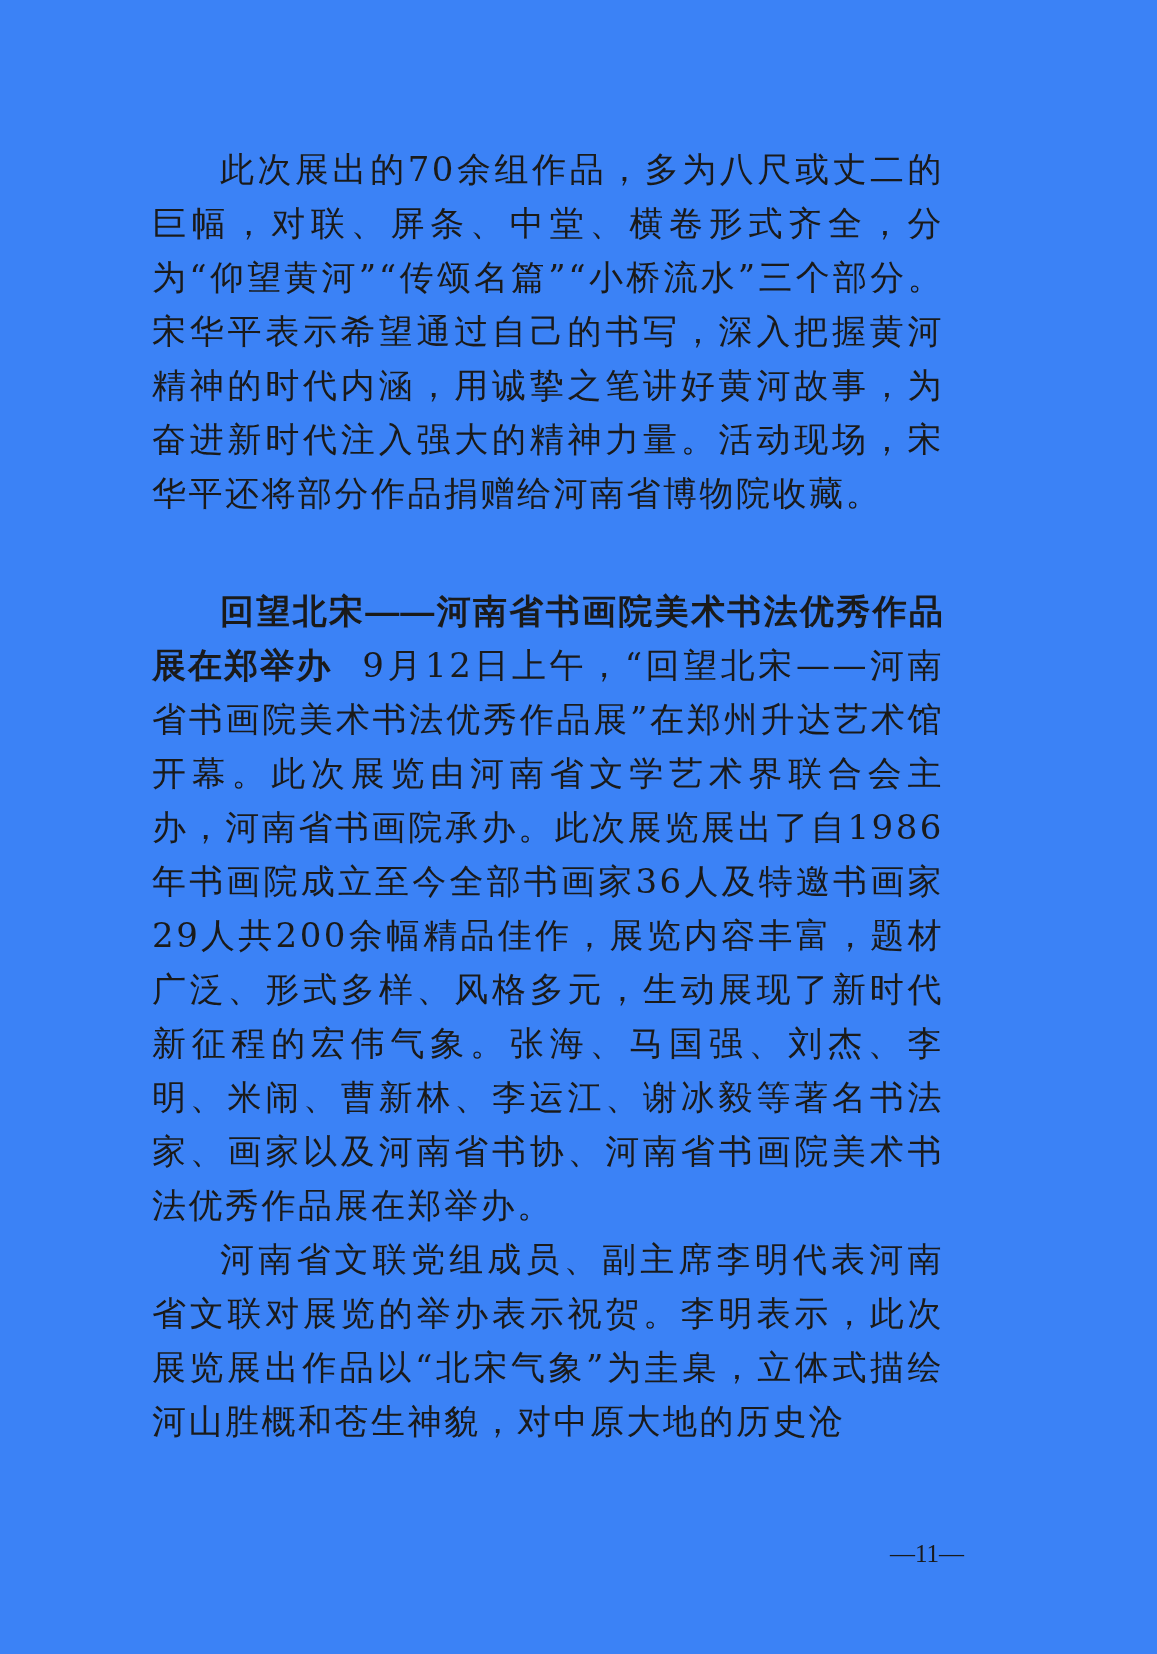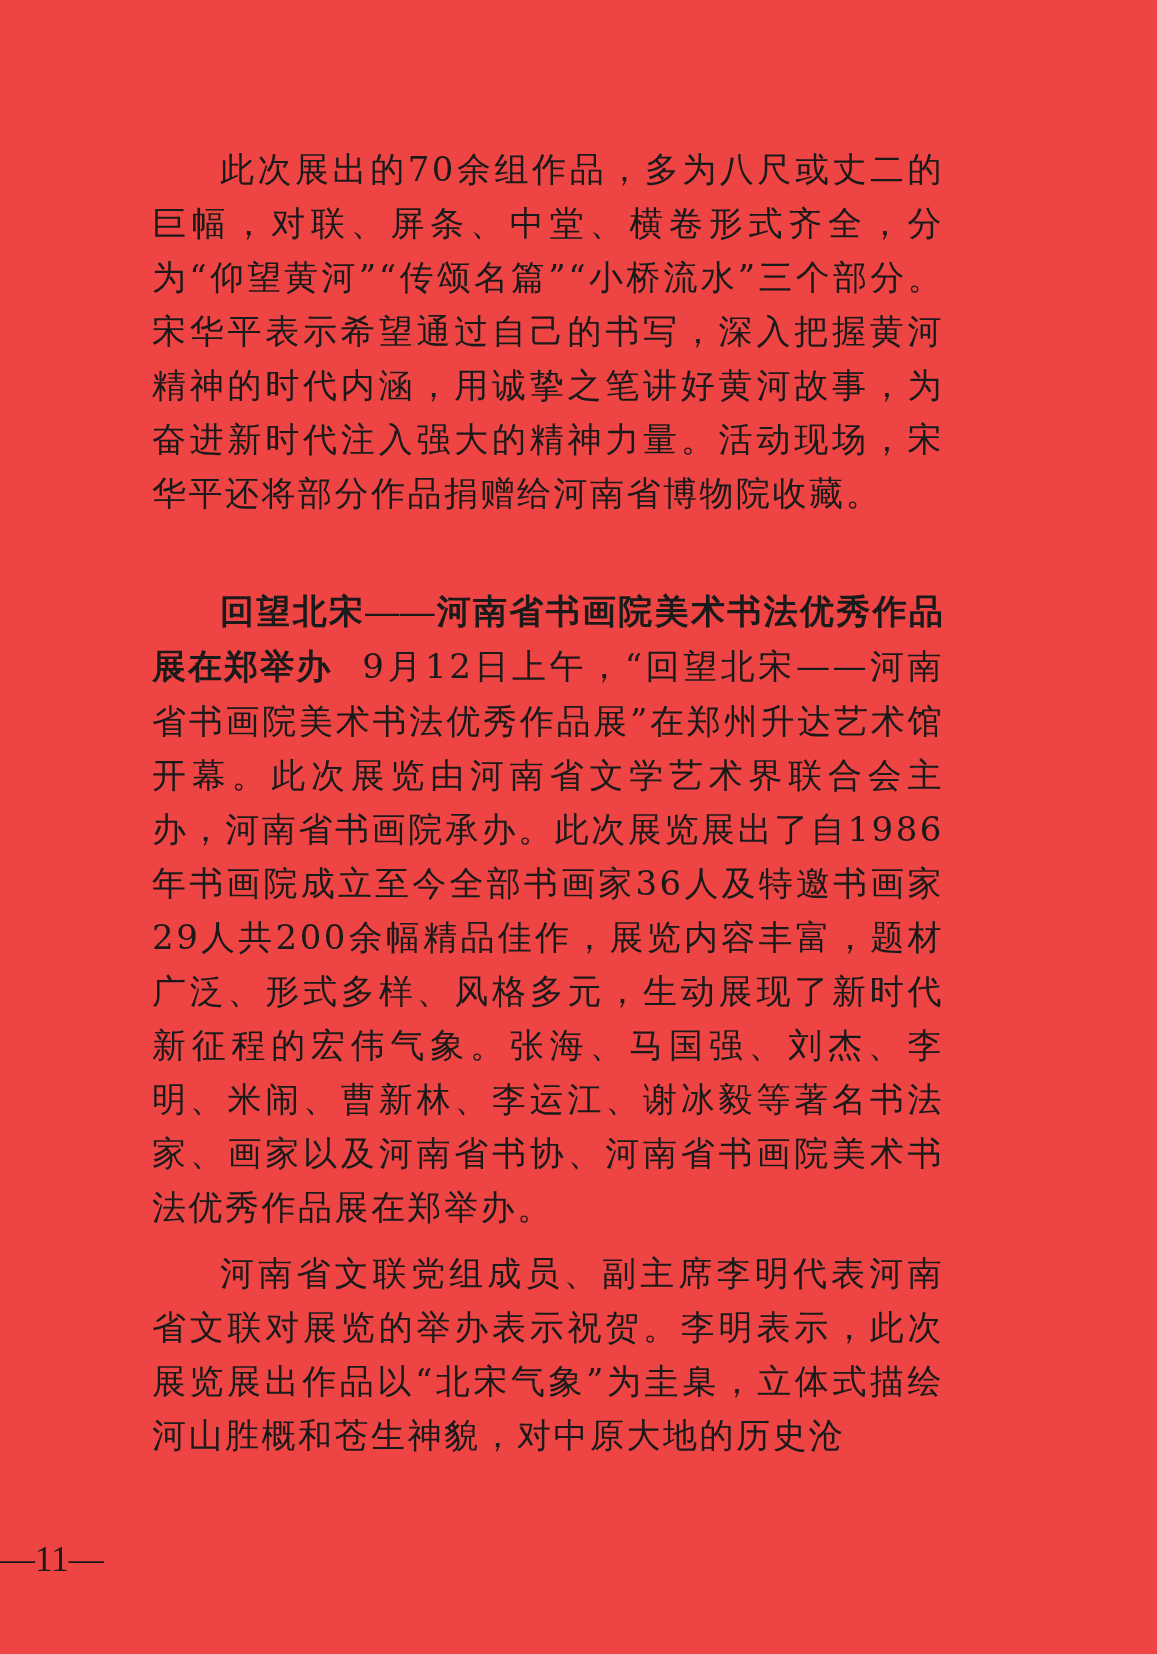--- a/index.html
+++ b/index.html
@@ -1,40 +1,40 @@
 <!DOCTYPE html>
 <html><head>
   <meta charset="utf-8">
   <style>
     html, body { margin: 0; padding: 0; background: #ffffff; }
     body { width: 1157px; height: 1654px; position: relative; overflow: hidden; }
     .page {
-      position: absolute; left: 0; top: 0; width: 1157px; height: 1654px; background: #ef4444;
+      position: absolute; left: 0; top: 0; width: 1157px; height: 1654px; background: #3b82f6;
       font-family: "DejaVu Serif", "Liberation Serif", serif; color: #1a1a1a;
     }
     .textblock {
       position: absolute; left: 152px; width: 792px;
       font-size: 34px; letter-spacing: 2.5px;
       line-height: 54px;
     }
     .para {
       margin: 0; text-align: justify; text-align-last: left;
       text-indent: 2em;
     }
     .block1 { top: 142px; }
     .block2 { top: 584px; }
     .heading-inline {
-      font-family: Liberation Serif, serif;
+      font-family: Liberation Sans, sans-serif;
       font-weight: bold; letter-spacing: 1px;
     }
     .gap { display: inline-block; width: 30px; }
-    .para + .para { margin-top: 12px; }
+    .para + .para { margin-top: 0; }
     .footer {
-      position: absolute; top: 1540px; left: 0; width: 964px; text-align: left;
-      font-family: "Liberation Serif", "DejaVu Serif", serif; font-size: 35px; color: #1a1a1a;
+      position: absolute; top: 1540px; left: 0; width: 964px; text-align: right;
+      font-family: "Liberation Serif", "DejaVu Serif", serif; font-size: 25px; color: #1a1a1a;
     }
   </style>
 </head>
 <body>
 
 <div class="page">
 
   <div class="textblock block1">
     <p class="para">此次展出的70余组作品，多为八尺或丈二的巨幅，对联、屏条、中堂、横卷形式齐全，分为“仰望黄河”“传颂名篇”“小桥流水”三个部分。宋华平表示希望通过自己的书写，深入把握黄河精神的时代内涵，用诚挚之笔讲好黄河故事，为奋进新时代注入强大的精神力量。活动现场，宋华平还将部分作品捐赠给河南省博物院收藏。</p>
   </div>

